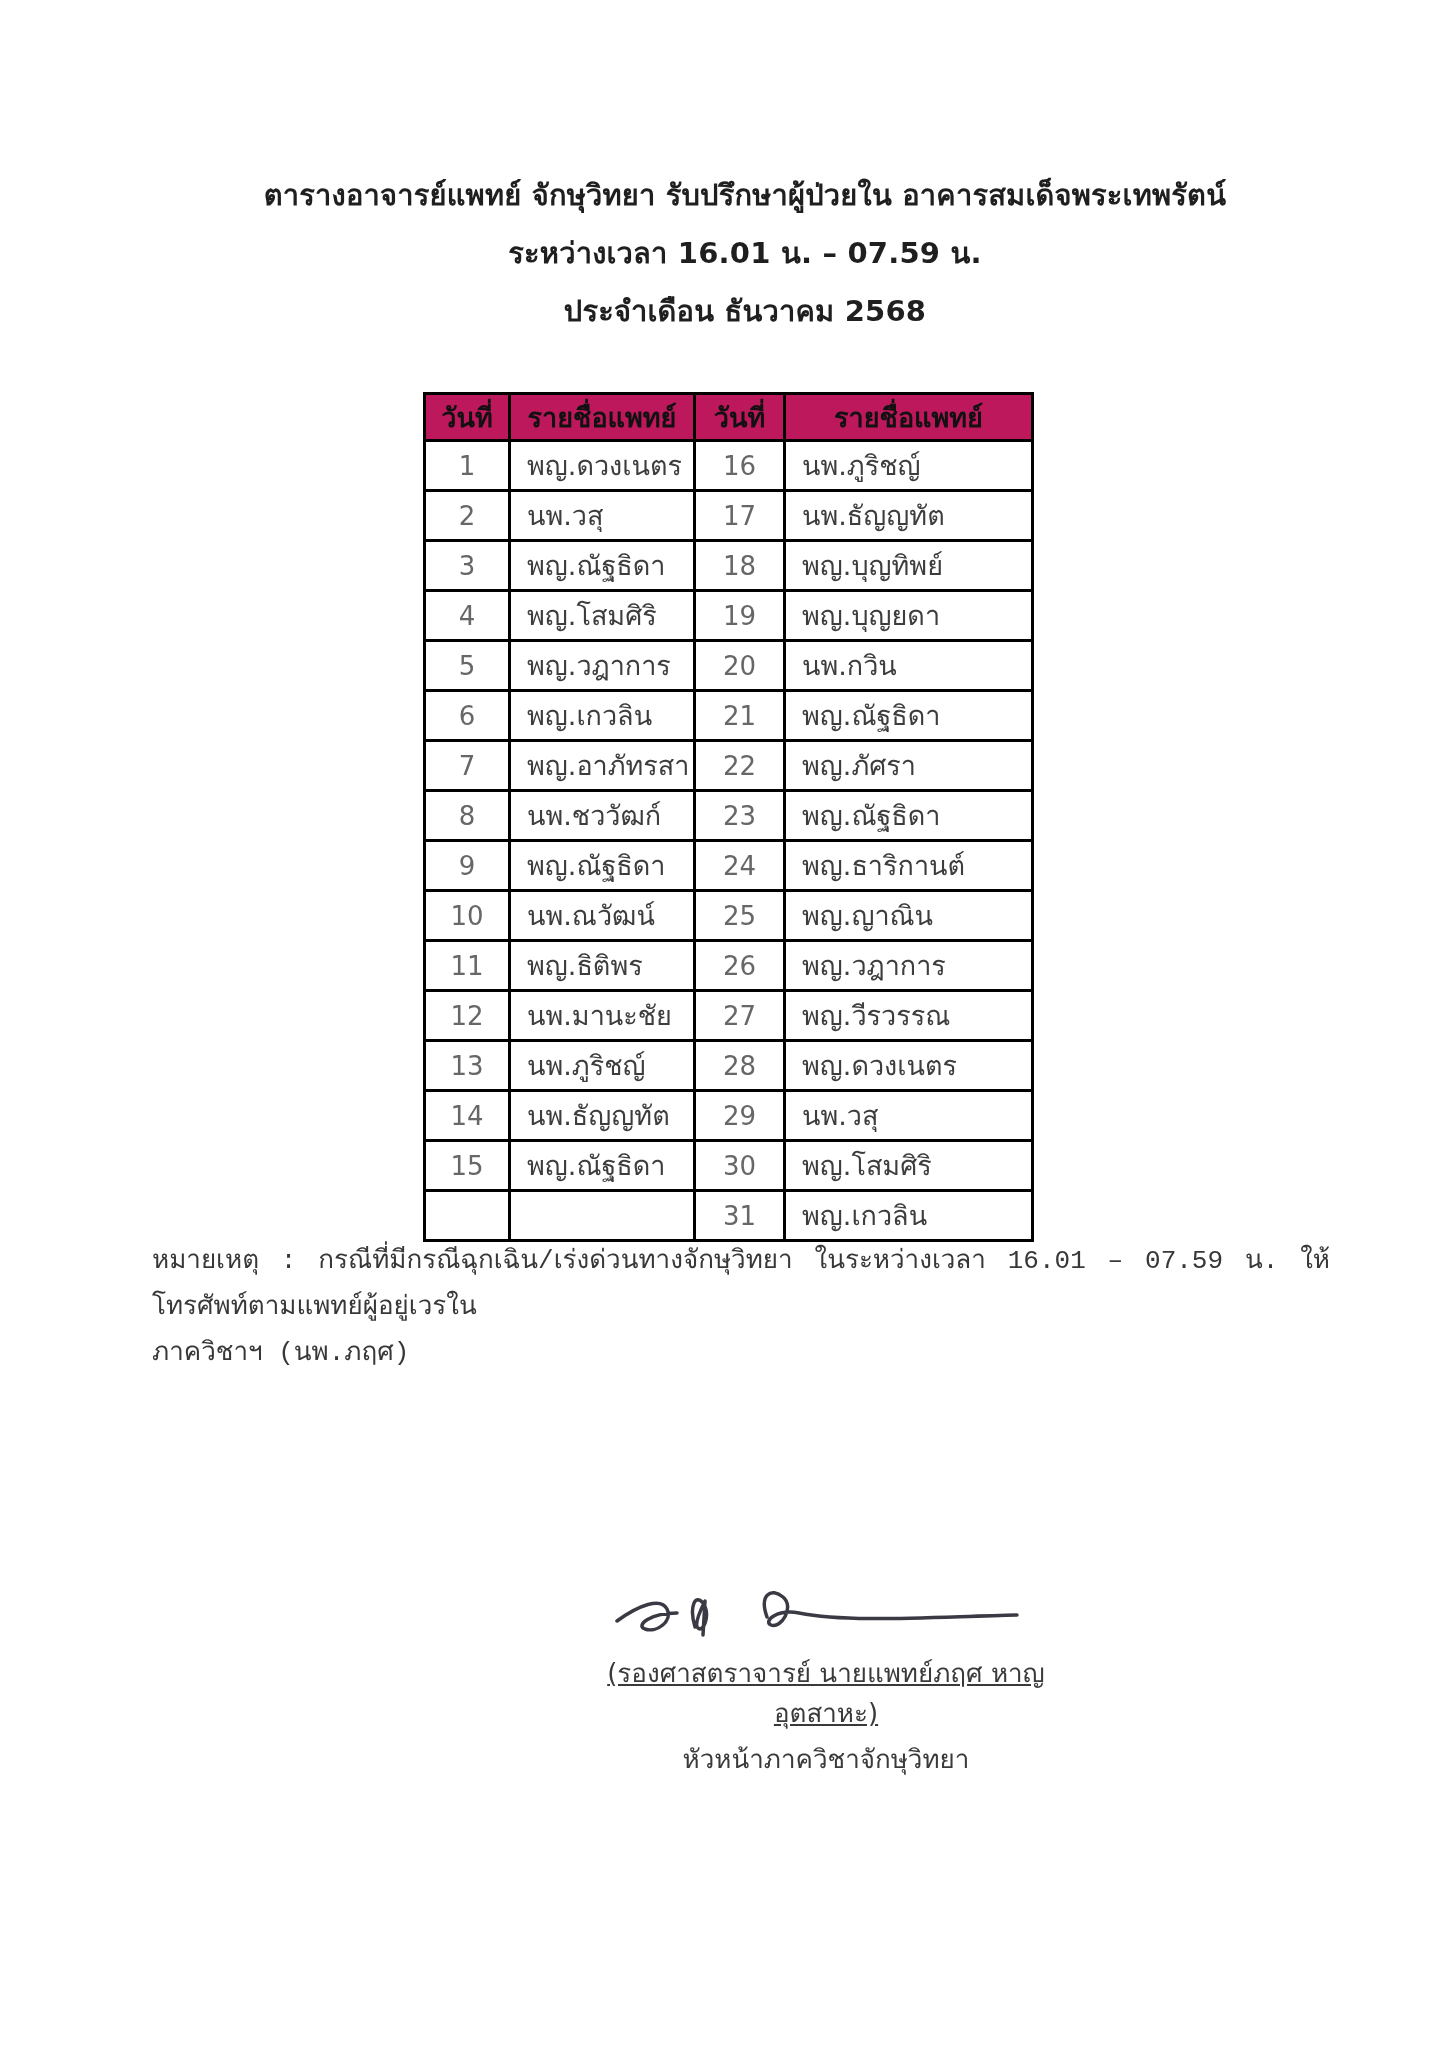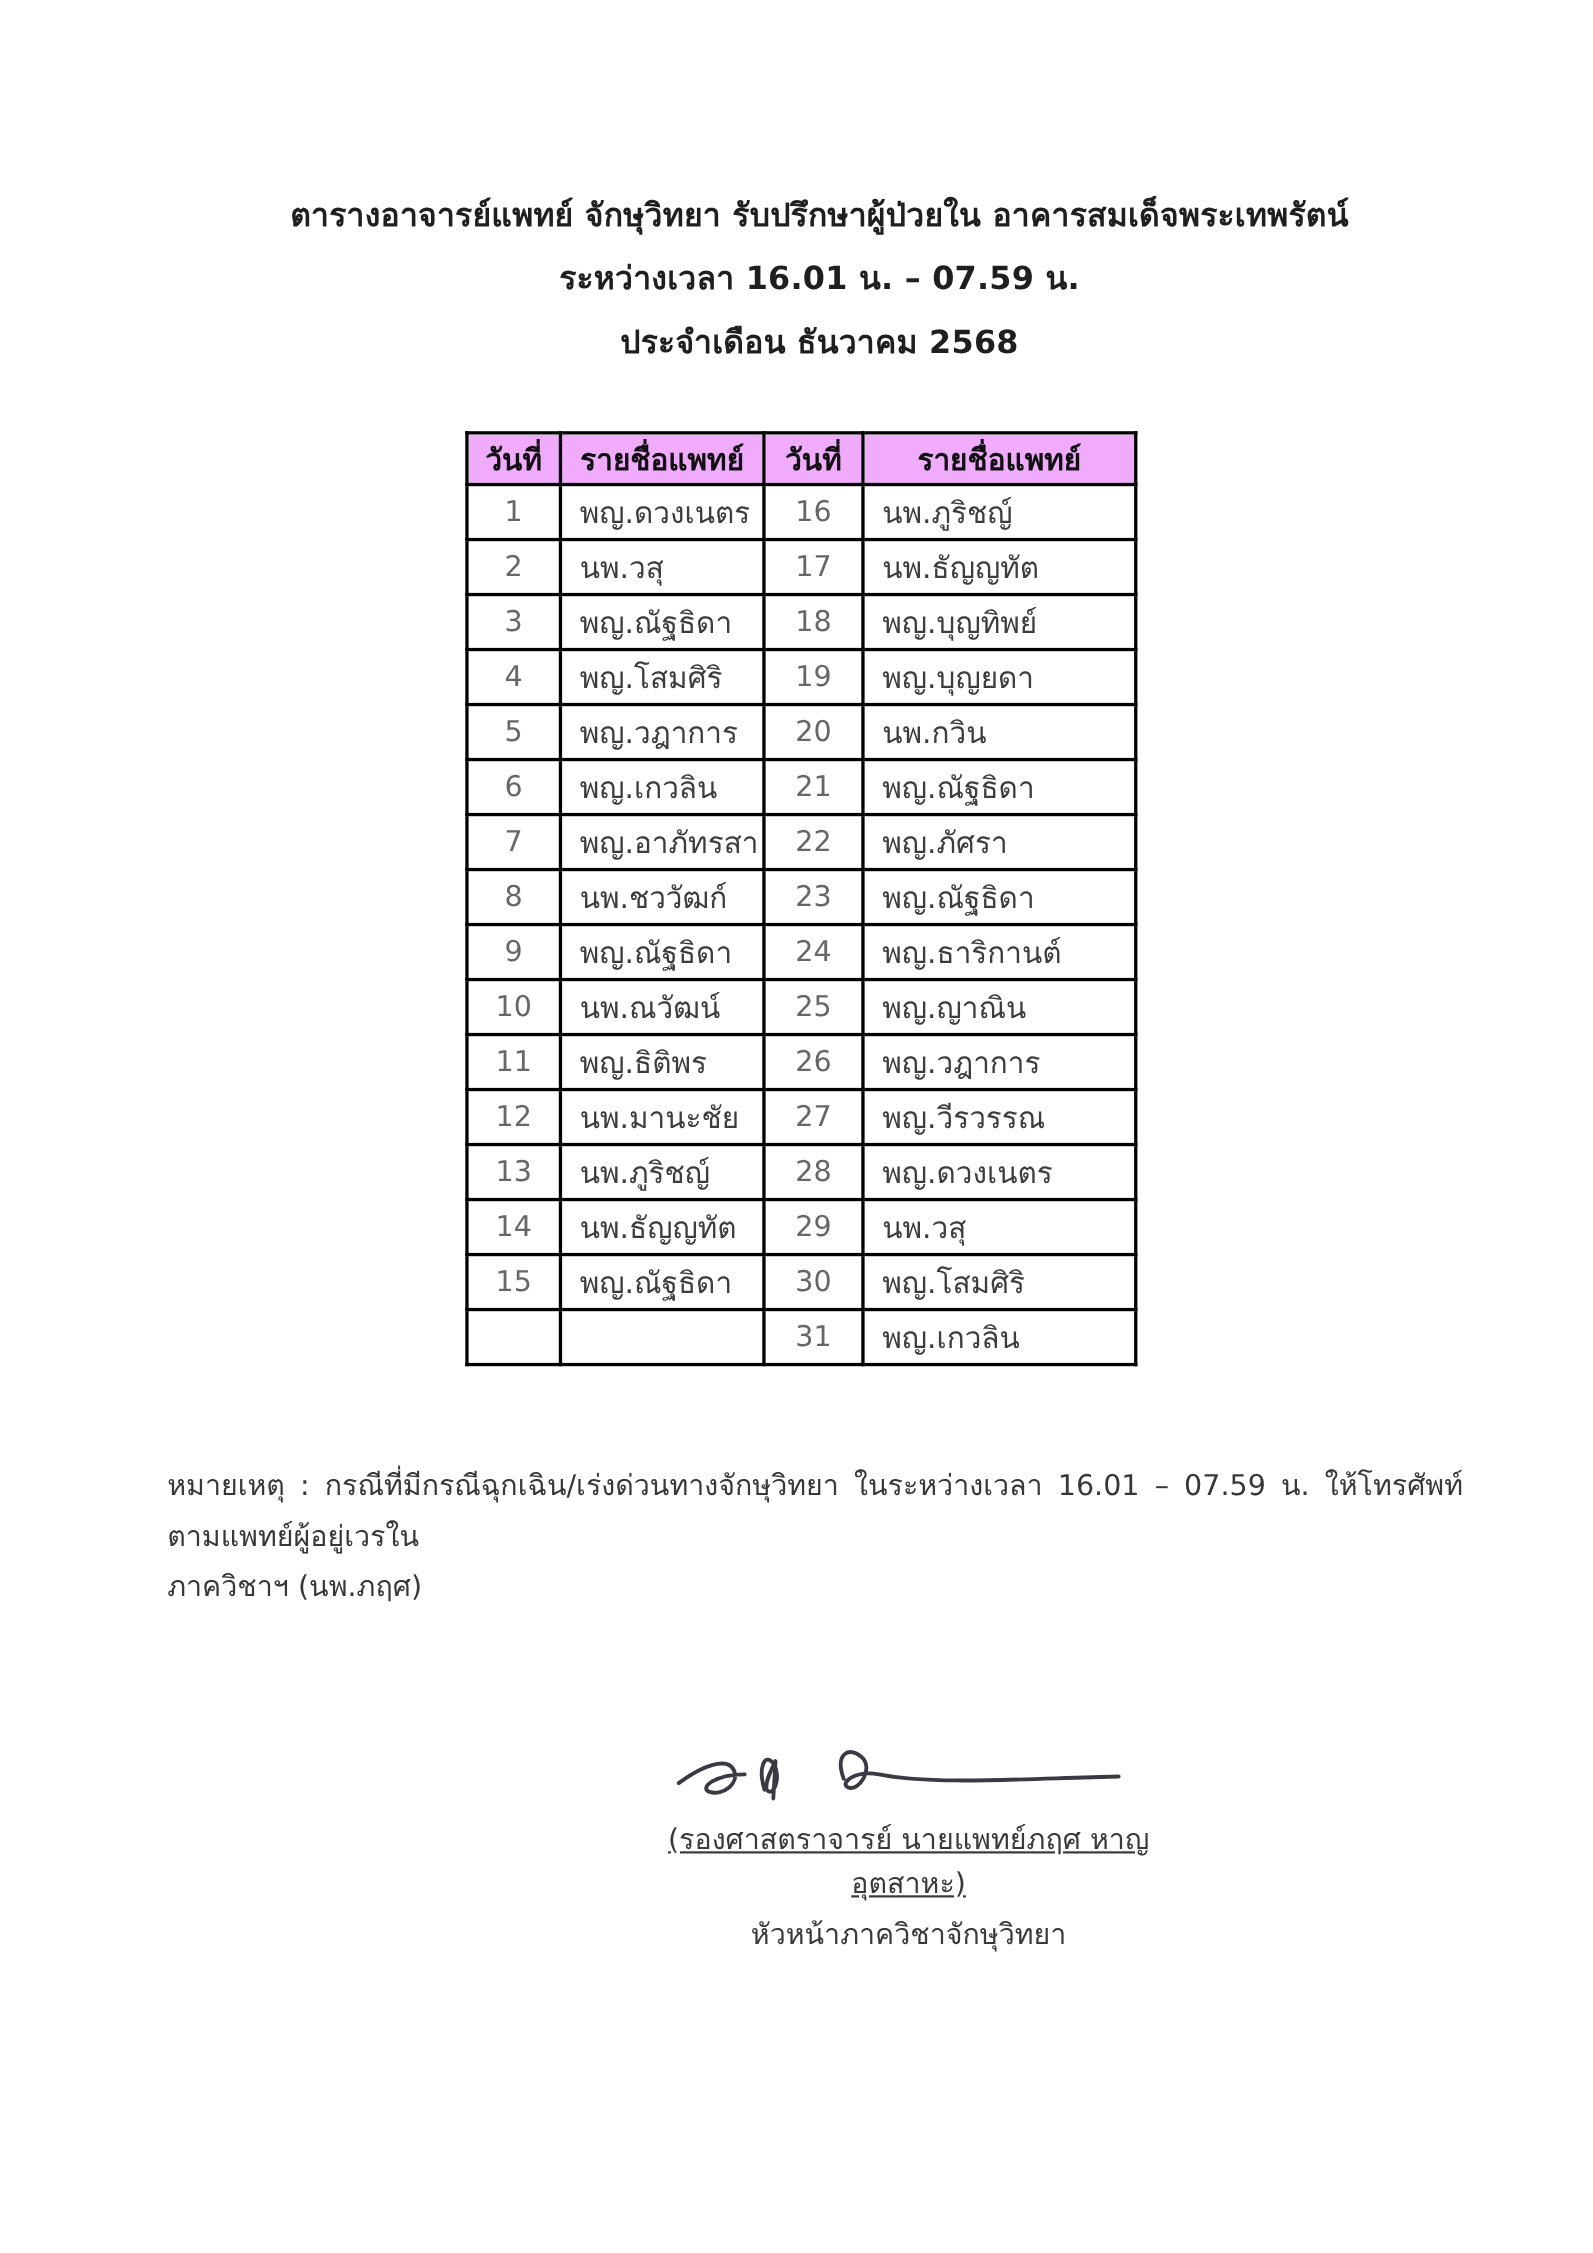--- a/index.html
+++ b/index.html
@@ -44,21 +44,21 @@
   }
   .schedule-table th,
   .schedule-table td {
     border: 3px solid #000000;
     font-size: 27px;
     overflow: hidden;
     white-space: nowrap;
   }
   .schedule-table th {
     height: 47px;
-    background: #f0abfc;
+    background: #be185d;
     font-weight: bold;
     color: #111111;
     text-align: center;
   }
   .schedule-table td {
     height: 50px;
     background: #ffffff;
   }
   td.day-cell {
     text-align: center;
@@ -67,23 +67,24 @@
   }
   td.name-cell {
     text-align: left;
     padding-left: 16px;
     color: #3d3d3d;
   }
 
   
   .note-block {
     position: absolute;
-    top: 1328px;
+    top: 1238px;
     left: 152px;
     width: 1178px;
+    font-family: Liberation Mono, monospace;
   }
   .note-line {
     font-size: 26px;
     line-height: 46px;
     color: #383838;
   }
   .note-line.justified {
     text-align: justify;
     text-align-last: justify;
   }

